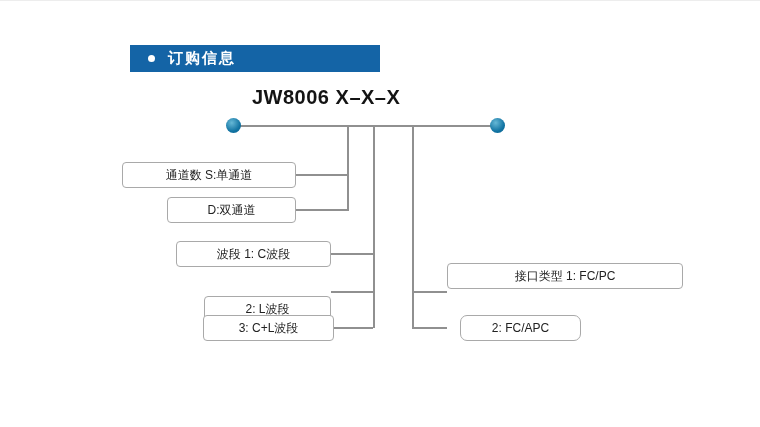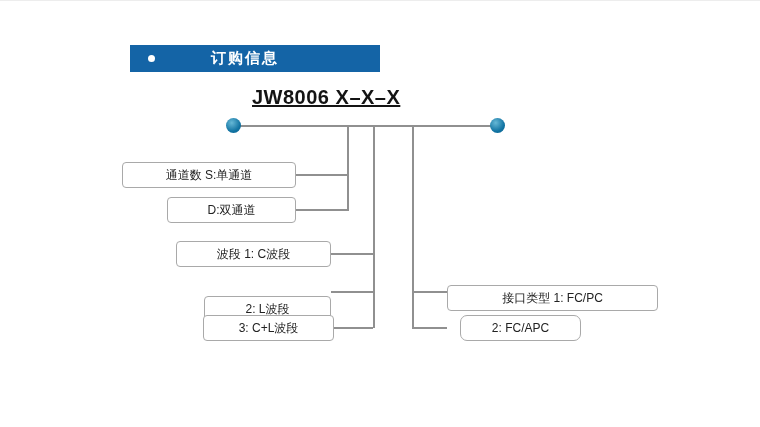--- a/index.html
+++ b/index.html
@@ -12,21 +12,20 @@
     overflow: hidden;
     border-top: 1px solid #ededed;
   }
   .banner {
     position: absolute;
     left: 130px; top: 44px;
     width: 250px; height: 27px;
     background: #1464a6;
     display: flex;
     align-items: center;
-    gap: 43px;
   }
   .bullet {
     width: 7px; height: 7px;
     border-radius: 50%;
     background: #ffffff;
     margin: 0 13px 0 18px;
     flex: 0 0 auto;
   }
   .banner-label {
     font-size: 15px;
@@ -34,21 +33,20 @@
     color: #ffffff;
     letter-spacing: 2px;
   }
   .title {
     position: absolute;
     left: 252px; top: 85px;
     font-size: 20px;
     font-weight: 600;
     color: #141414;
     letter-spacing: 0.5px;
-    text-decoration: underline;
   }
   .dot {
     position: absolute;
     width: 15px; height: 15px;
     border-radius: 50%;
     background: radial-gradient(circle at 38% 32%, #66b8d6, #1173a2 62%, #0d648f);
   }
   .hline { position: absolute; height: 1.5px; background: #909090; }
   .vline { position: absolute; width: 1.5px; background: #909090; }
   .obox {
@@ -92,16 +90,16 @@
 
   <div class="vline" style="left:412px; top:125px; height:202px;"></div>
   <div class="hline" style="left:412px; top:290px; width:35px;"></div>
   <div class="hline" style="left:412px; top:326px; width:35px;"></div>
 
   <div class="obox" style="left:122px; top:161px; width:174px;">通道数 S:单通道</div>
   <div class="obox" style="left:167px; top:196px; width:129px;">D:双通道</div>
   <div class="obox" style="left:176px; top:240px; width:155px;">波段 1: C波段</div>
   <div class="obox" style="left:204px; top:278px; width:127px;margin-top:17px;">2: L波段</div>
   <div class="obox" style="left:203px; top:314px; width:131px;">3: C+L波段</div>
-  <div class="obox" style="left:447px; top:284px; width:211px;">接口类型 1: FC/PC</div>
+  <div class="obox" style="left:447px; top:262px; width:236px;">接口类型 1: FC/PC</div>
   <div class="obox" style="left:460px; top:314px; width:121px;border-radius:7px;">2: FC/APC</div>
 
 </div>
 
 </body></html>

